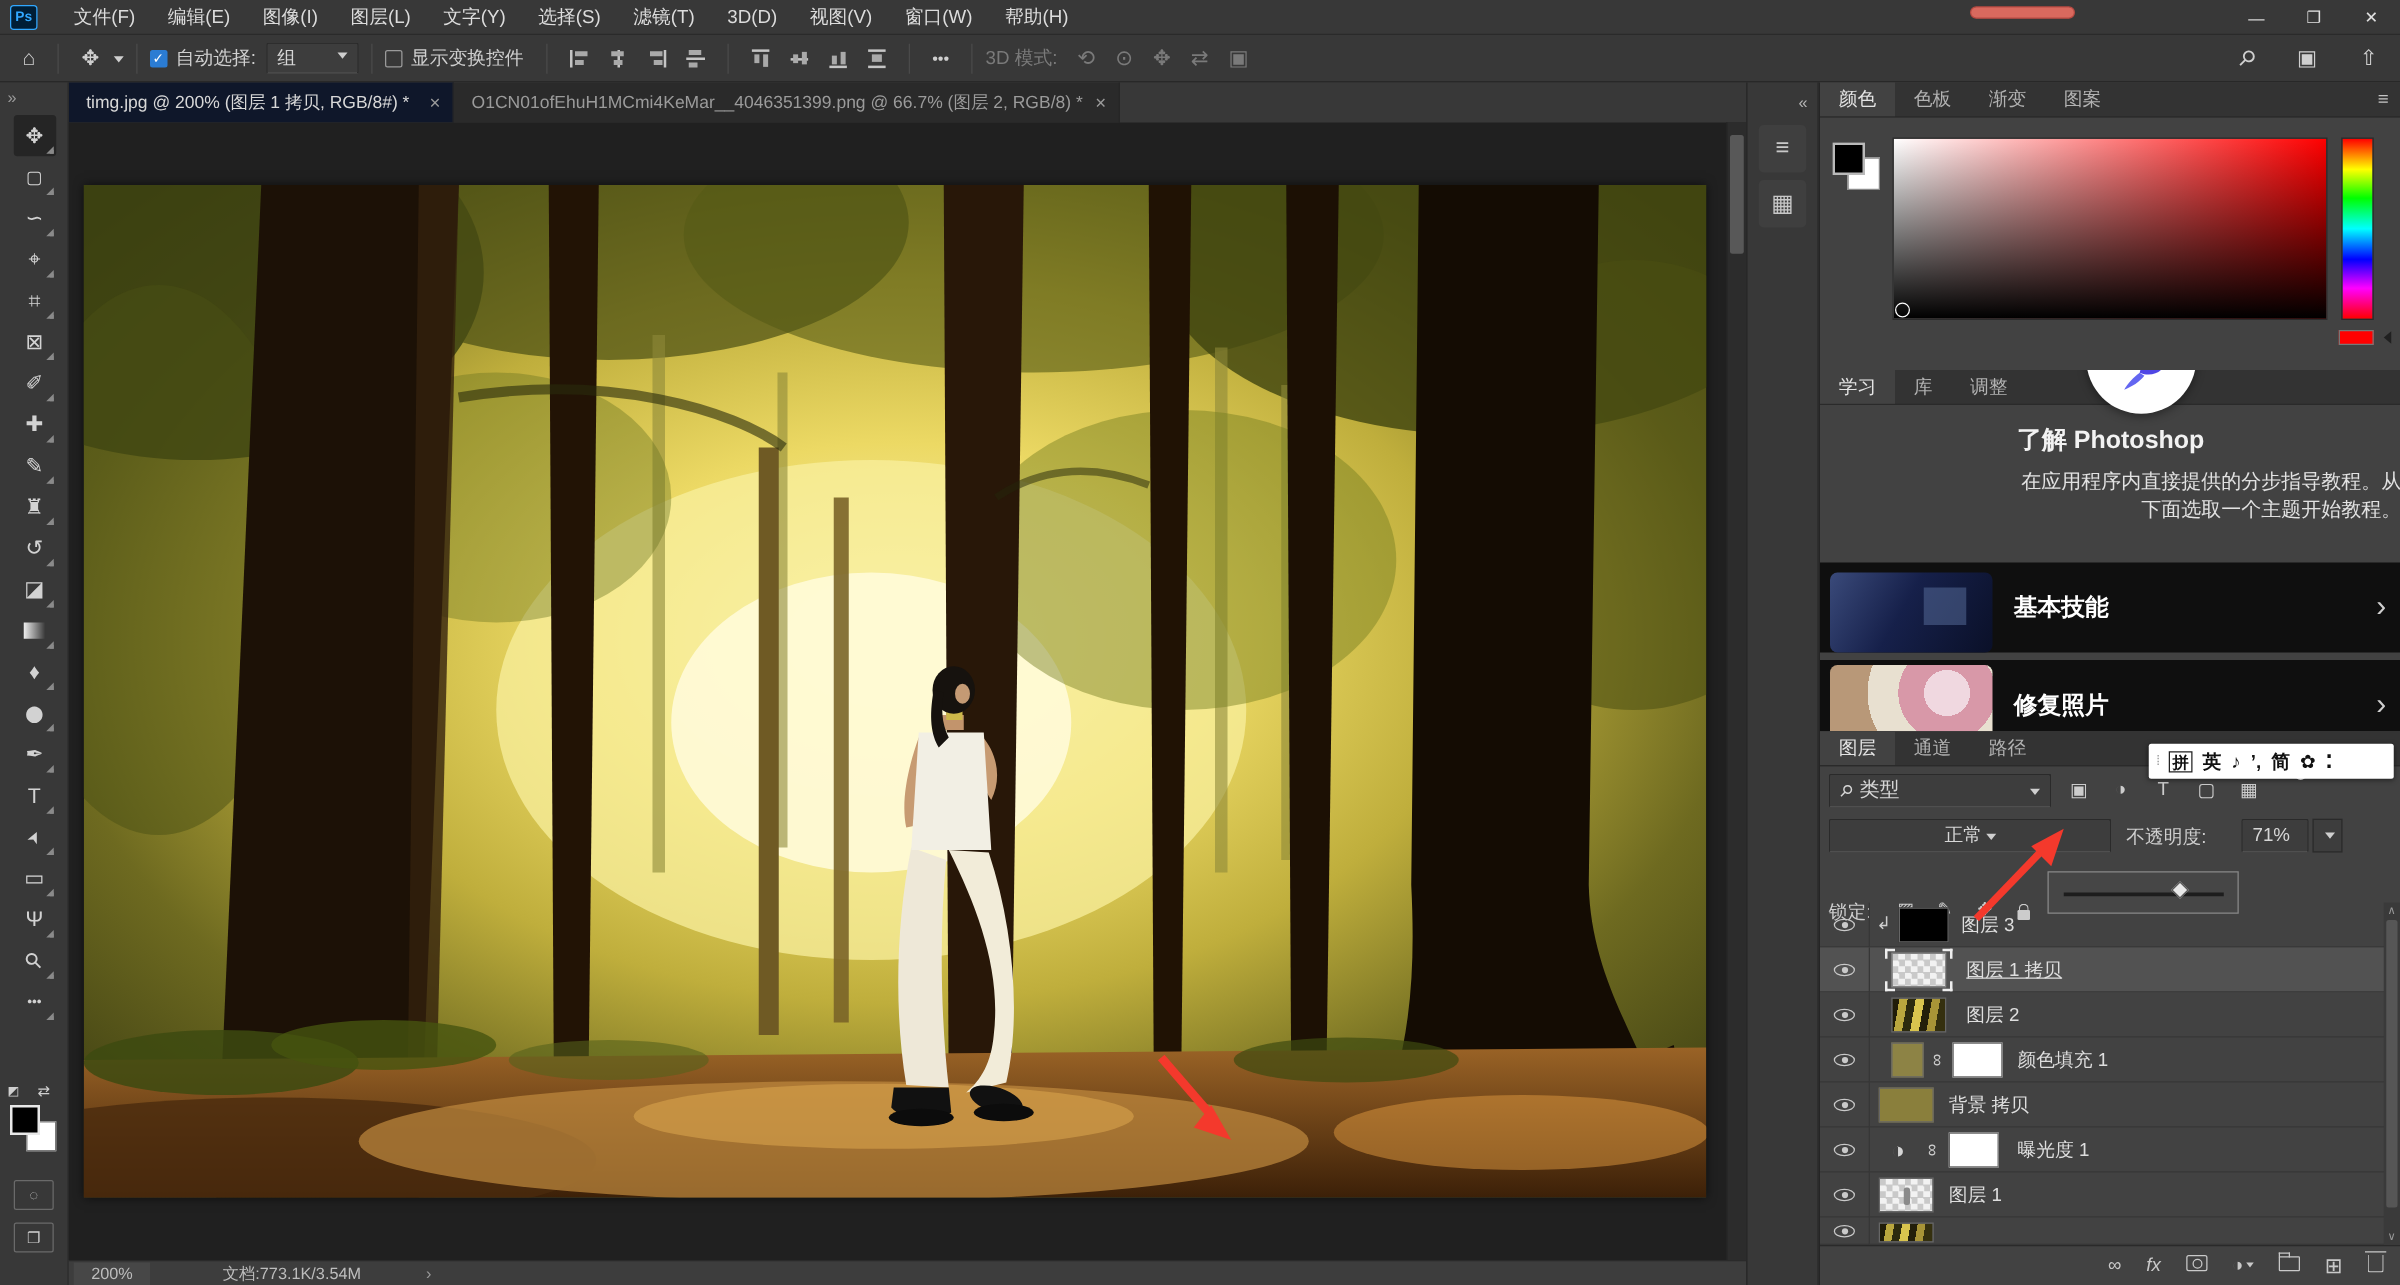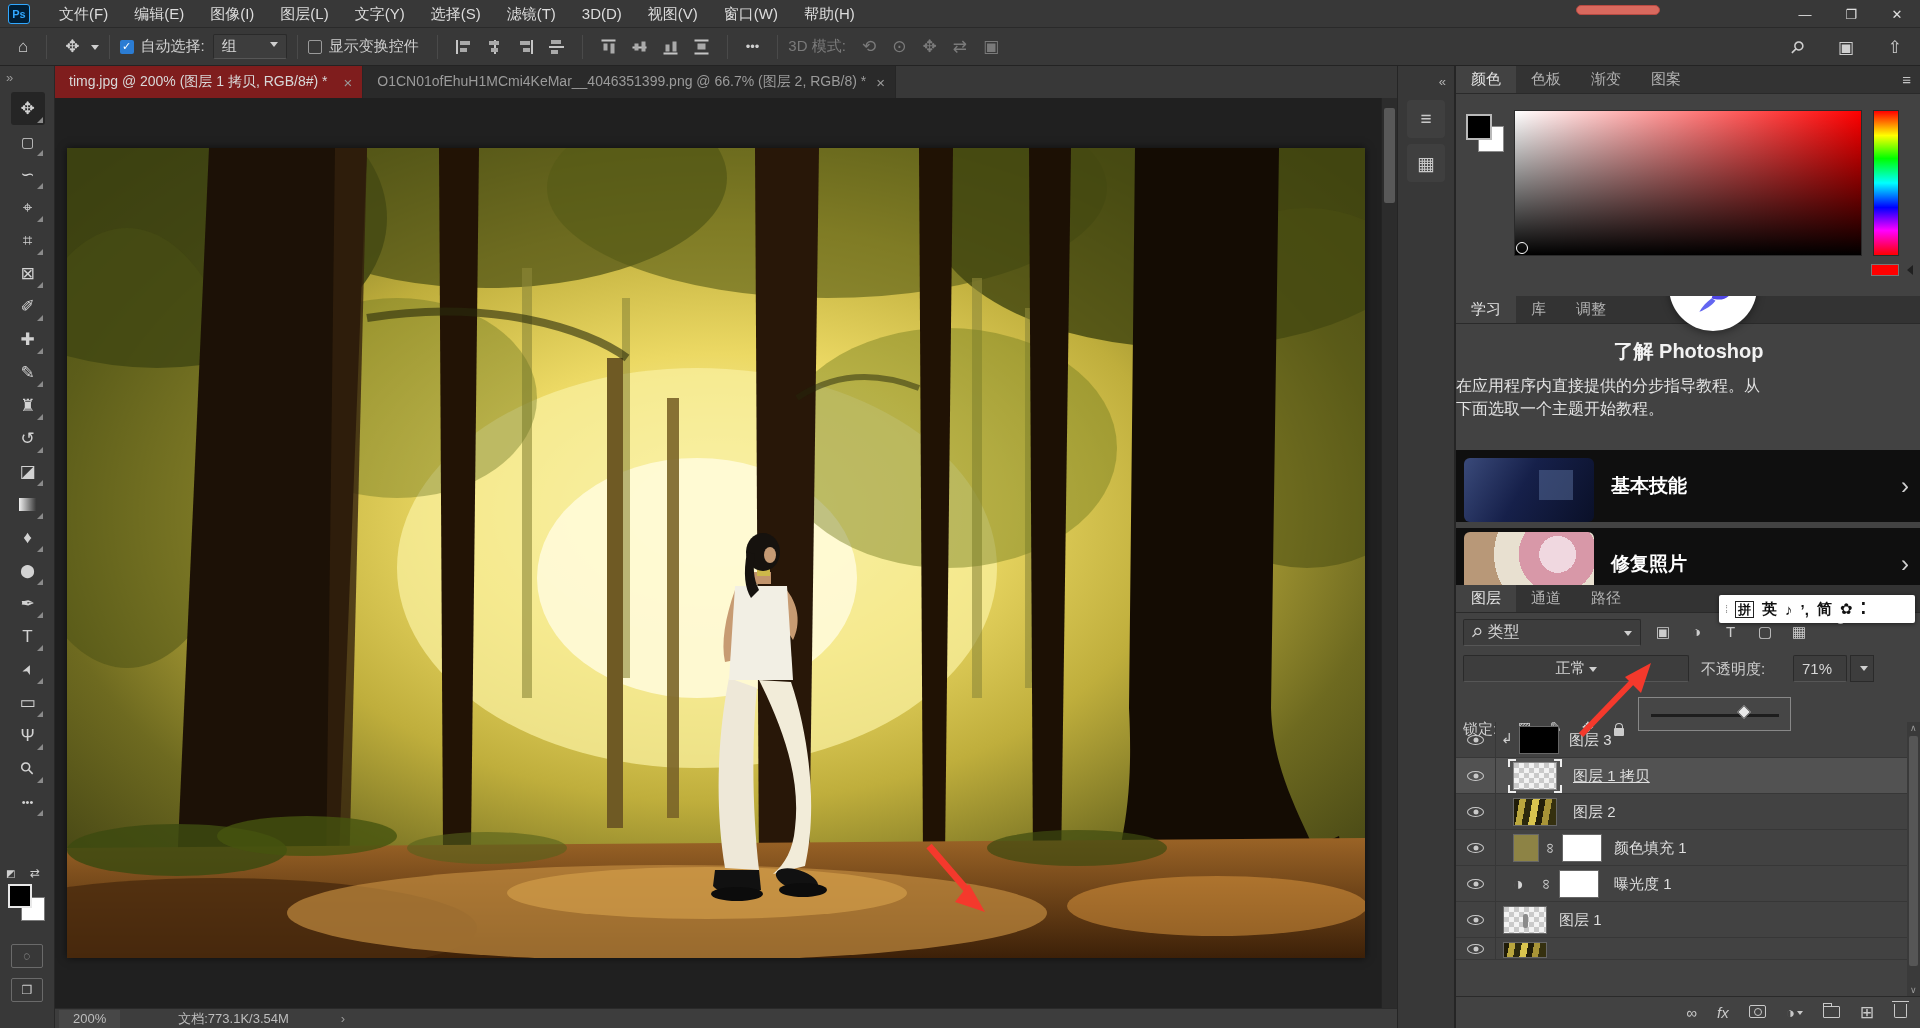--- a/index.html
+++ b/index.html
@@ -35,21 +35,21 @@
   .ai .b1 { left:4px; top:1px; width:10px; height:4px; }
   .ai .b2 { left:4px; top:8px; width:7px; height:4px; }
   .ai.v { transform:rotate(90deg); }
   .dim { color:#7a7a7a; }
   .ob-right { position:absolute; right:10px; top:28px; height:38px; display:flex; align-items:center; gap:18px; }
   .rot45 { display:inline-block; transform:rotate(45deg); }
 
   
   .tabbar { position:absolute; left:55px; top:66px; width:1342px; height:32px; background:#383838; display:flex; align-items:flex-end; }
   .doc-tab { height:32px; display:flex; align-items:center; padding:0 10px 0 14px; font-size:14px; gap:10px; border-right:1px solid #262626; }
-  .doc-tab.active { background:#7f1d1d; color:#d8d8d8;gap:16px; }
+  .doc-tab.active { background:#0f172a; color:#d8d8d8;gap:16px; }
   .doc-tab.inactive { background:#2a2a2a; color:#9b9b9b; }
   .tab-close { color:#9a9a9a; font-size:15px; }
 
   
   .toolbar { position:absolute; left:0; top:66px; width:55px; height:962px; background:#383838; border-right:1px solid #282828; }
   .tb-collapse { position:absolute; left:6px; top:4px; color:#9a9a9a; font-size:13px; }
   .tools { position:absolute; left:0; top:26px; width:55px; display:flex; flex-direction:column; align-items:center; }
   .tool { width:34px; height:33px; display:flex; align-items:center; justify-content:center; position:relative; border-radius:3px; }
   .tool .g { color:#d2d2d2; font-size:17px; }
   .tool.active { background:#252525; }
@@ -99,21 +99,21 @@
   .huestrip { position:absolute; left:417px; top:44px; width:26px; height:146px; border:1px solid #2a2a2a;
     background:linear-gradient(to bottom,#f00 0%,#ff0 17%,#0f0 33%,#0ff 50%,#00f 67%,#f0f 83%,#f00 100%); }
   .redswatch { position:absolute; left:415px; top:198px; width:28px; height:12px; background:#ff0000; border:1px solid #777; }
   .huemark { position:absolute; left:446px; top:199px; width:0; height:0; border:5px solid transparent; border-right:6px solid #202020; }
 
   
   .learnsec { position:absolute; left:0; top:230px; width:465px; height:289px; overflow:hidden; }
   .bird-circle { position:absolute; left:213px; top:-53px; width:88px; height:88px; background:#fff; border-radius:50%;
     display:flex; align-items:center; justify-content:center; z-index:3; box-shadow:0 2px 8px rgba(0,0,0,.4); }
   .learn-head { position:absolute; left:0; top:42px; width:465px; text-align:center; font-size:20px; font-weight:bold; color:#f2f2f2; }
-  .learn-body { position:absolute; left:0; top:78px; width:465px; text-align:left; font-size:16px; line-height:23px; color:#e2e2e2; }
+  .learn-body { position:absolute; left:0; top:78px; width:465px; text-align:right; font-size:16px; line-height:23px; color:#e2e2e2; }
   .learn-card { position:absolute; left:0; width:465px; height:72px; background:#0f0f0f; display:flex; align-items:center; }
   .card-thumb { position:absolute; left:8px; top:4px; width:130px; height:64px; border-radius:6px; overflow:hidden; }
   .thumb-basic { background:linear-gradient(120deg,#3a4a7a 0%,#16204a 45%,#0a1028 100%); position:relative; }
   .thumb-basic::after { content:""; position:absolute; left:58%; top:18%; width:26%; height:48%; background:#5a6f9e; opacity:.5; }
   .thumb-retouch { background:radial-gradient(circle at 72% 35%, #f0d8e0 0 18%, #d898a8 18% 38%, #e8e0d0 38% 62%, #b89878 62%); }
   .card-title { position:absolute; left:155px; font-size:19px; font-weight:bold; color:#fff; }
   .card-chev { position:absolute; right:12px; font-size:24px; color:#cfcfcf; }
 
   
   .layersec { position:absolute; left:0; top:519px; width:465px; height:443px; }
@@ -622,20 +622,27 @@
             </div>
           <div class="lthumb" style="left:57px; width:26px; background:#8d8345;"></div>
           <span class="chain" style="left:90px;">∞</span>
           <div class="lthumb" style="left:106px; width:40px; background:#fff;"></div>
           <span class="lname" style="left:158px;">颜色填充 1</span>
         </div>
         <div class="lrow">
           <div class="eyecell">
               <span class="eye"></span>
             </div>
+          <div class="lthumb" style="left:47px; background:#8a7f3c;"></div>
+          <span class="lname" style="left:103px;">背景 拷贝</span>
+        </div>
+        <div class="lrow">
+          <div class="eyecell">
+              <span class="eye"></span>
+            </div>
           <span class="adj-ic">◑</span>
           <span class="chain" style="left:86px;">∞</span>
           <div class="lthumb" style="left:103px; width:40px; background:#fff;"></div>
           <span class="lname" style="left:158px;">曝光度 1</span>
         </div>
         <div class="lrow">
           <div class="eyecell">
               <span class="eye"></span>
             </div>
           <div class="lthumb checker figure-mini" style="left:47px; position:absolute;"></div>

